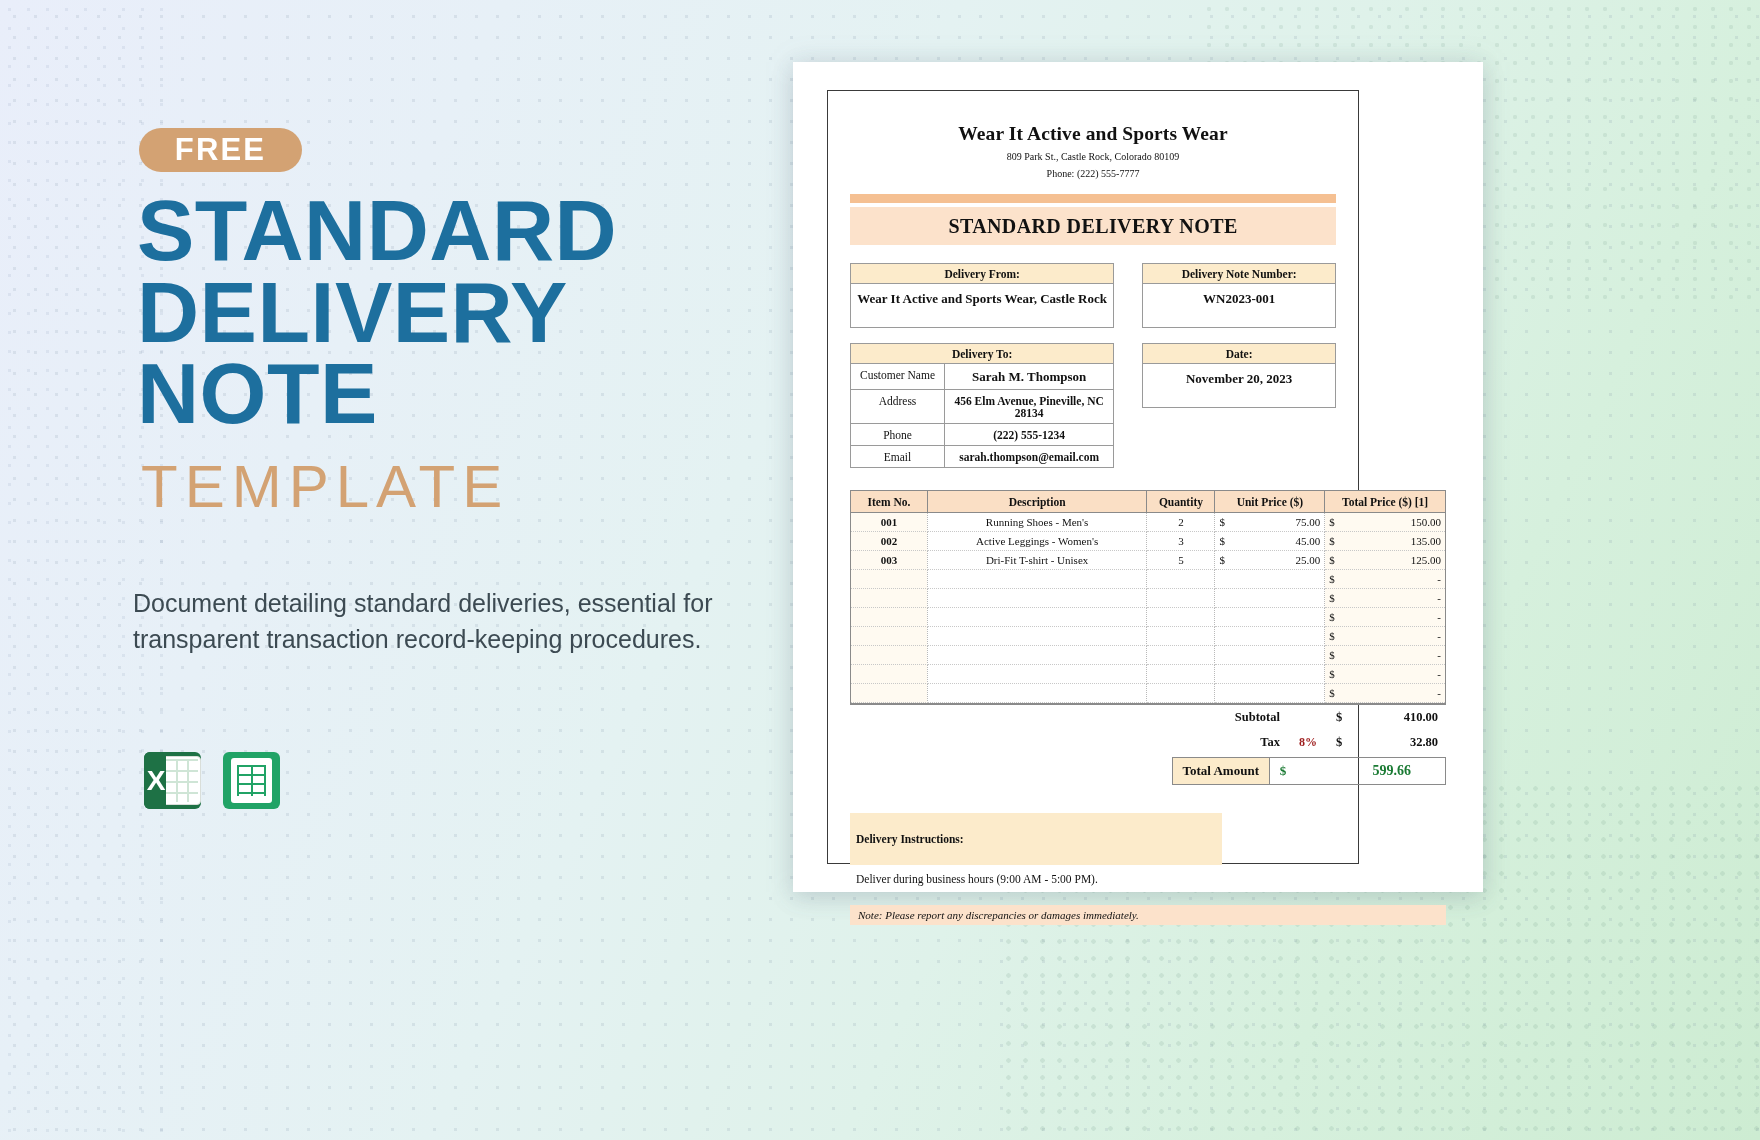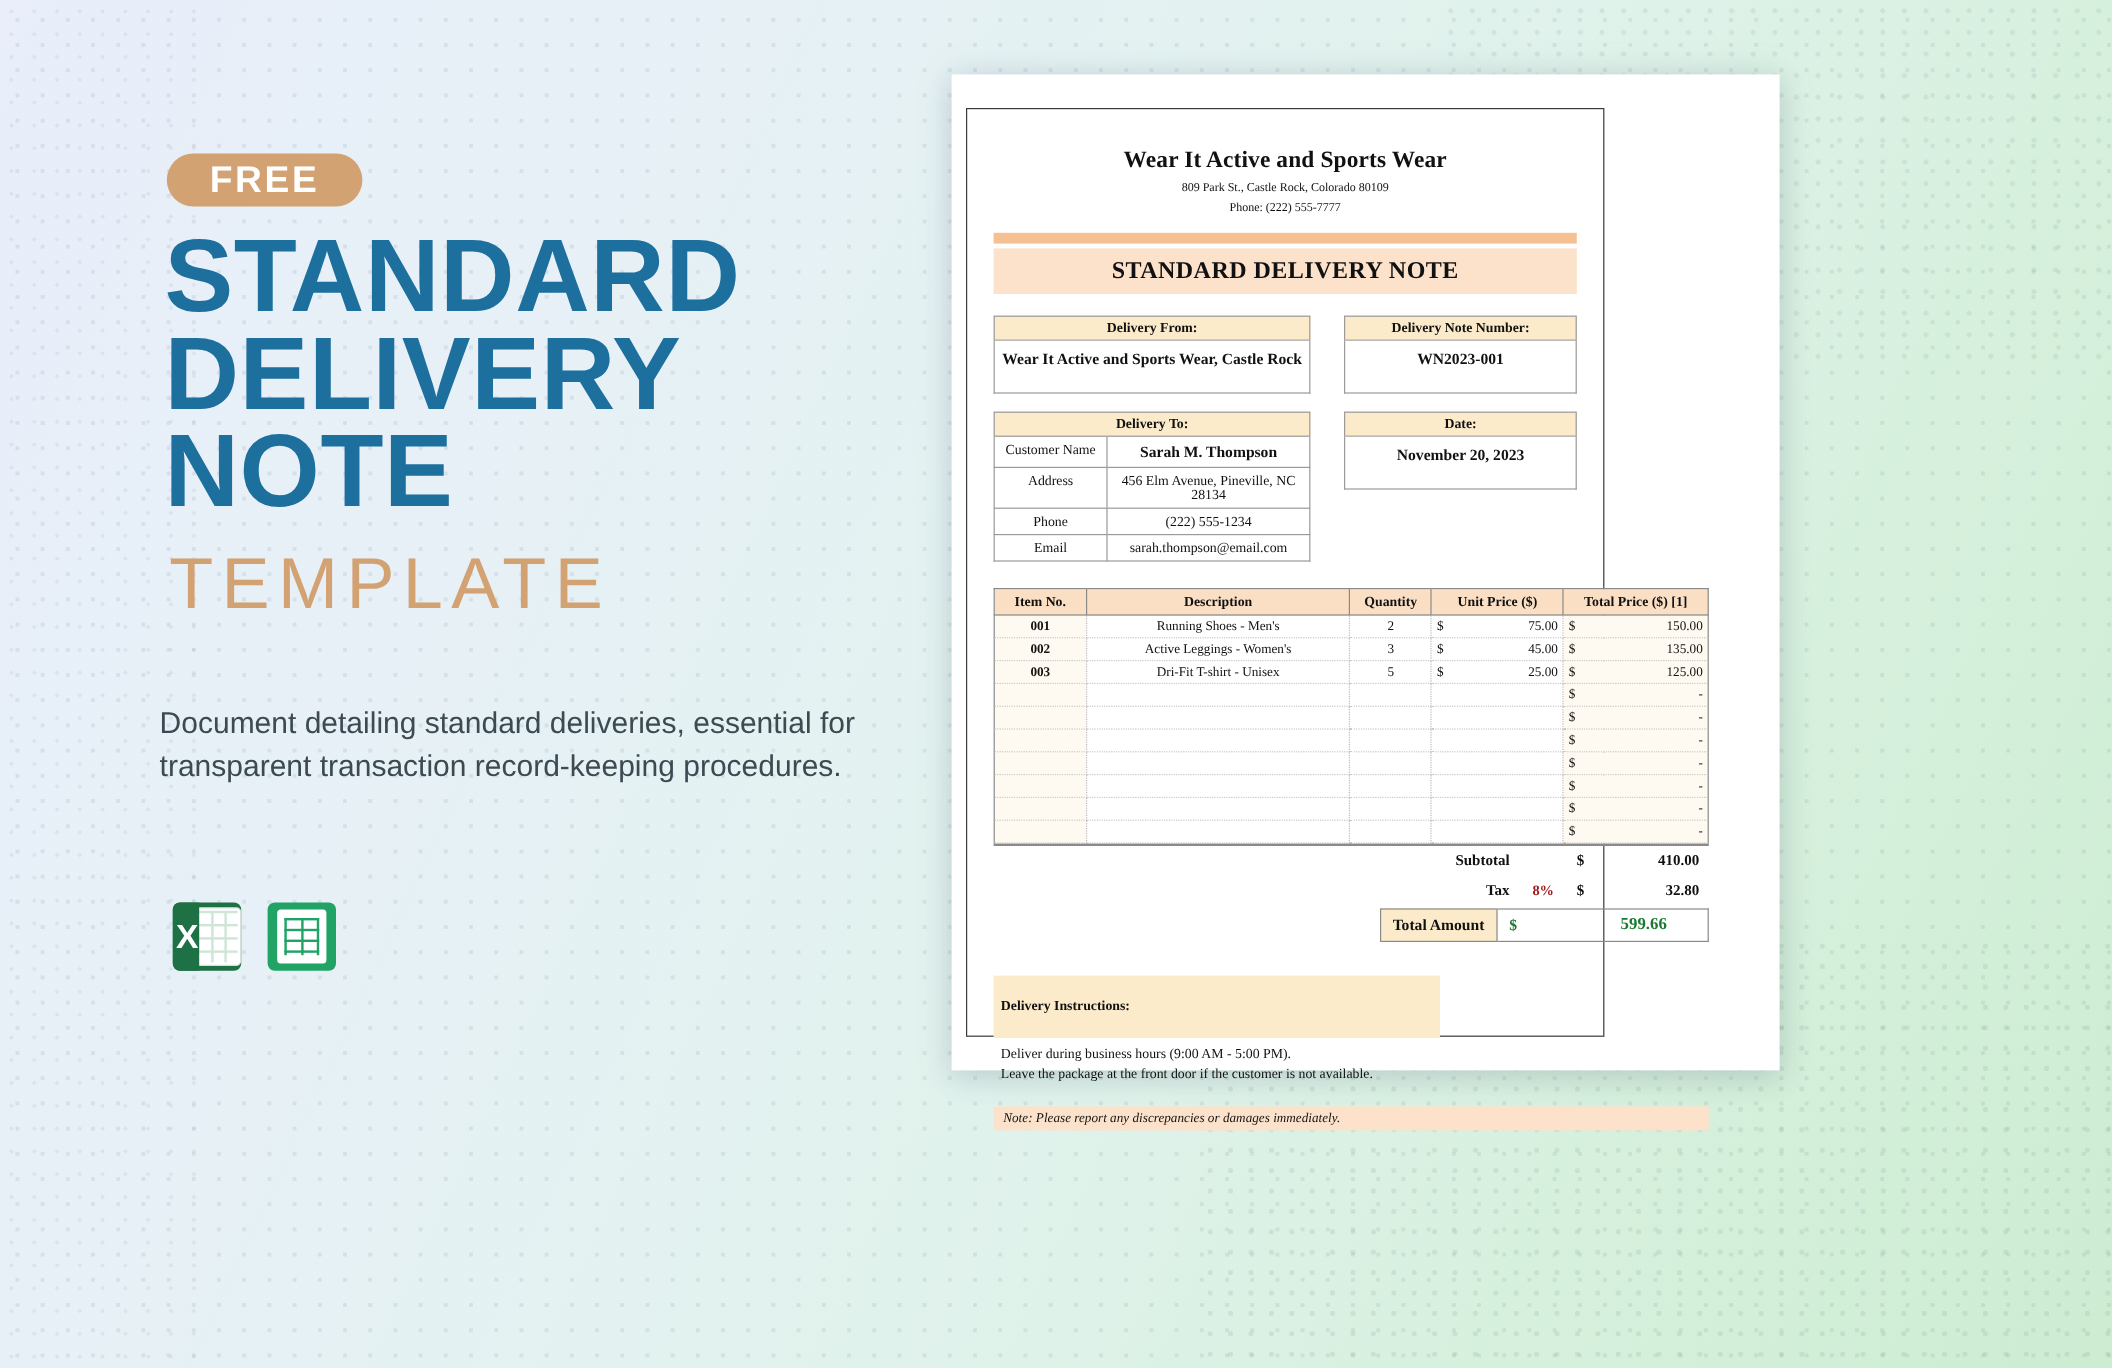--- a/index.html
+++ b/index.html
@@ -122,21 +122,21 @@
     background: rgba(90,110,120,0.12);
     filter: blur(14px);
   }
   #doc-card {
     position:absolute; left:793px; top:62px;
     width:690px; height:830px;
     background:#ffffff;
     box-shadow: 0 6px 22px rgba(70,90,110,0.16);
   }
   #doc-inner {
-    position:absolute; left:12px; top:28px;
+    position:absolute; left:34px; top:28px;
     width:532px; height:774px;
     border:1.6px solid #3a3a3a;
     background:#fff;
     padding:12px 18px 0 18px;
   }
 
   
   #company-name {
     text-align:center;
     font-family:"Liberation Serif", serif;
@@ -203,20 +203,21 @@
     font-size:11.5px; color:#111;
     padding:5px 0 4px 0;
   }
   .kv-val {
     flex:1;
     border:1px solid #9a9a9a; border-top:none; border-left:none;
     text-align:center;
     font-family:"Liberation Serif", serif;
     font-size:11.5px; color:#111;
     padding:5px 0 4px 0;
+    font-weight:bold;
   }
   .kv-val.bold { font-weight:bold; font-size:13px; }
 
   
   #items-table {
     margin:22px 4px 0 4px;
     width:596px;
     border-collapse:collapse;
     font-family:"Liberation Serif", serif;
   }
@@ -603,18 +604,17 @@
         <div id="total-amount-box">
           <div id="total-amount-sym">$</div>
           <div id="total-amount-val">599.66</div>
         </div>
       </div>
     </div>
 
     <div id="instructions-head">Delivery Instructions:</div>
     <div id="instructions-list">
       <div class="instr-line">Deliver during business hours (9:00 AM - 5:00 PM).</div>
-      <div class="instr-line">Leave the package at the front door if the customer is not available.</div>
     </div>
 
     <div id="note-band">Note: Please report any discrepancies or damages immediately.</div>
   </div>
 </div>
 
 </body></html>

